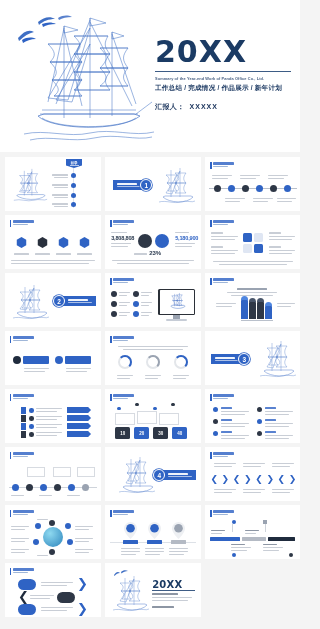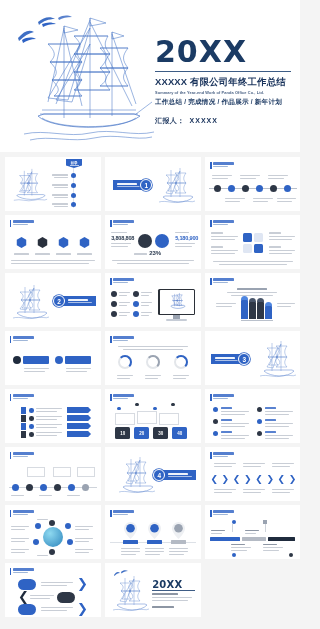--- a/index.html
+++ b/index.html
@@ -157,21 +157,20 @@
         <path d="M124 100 L140 88"></path>
 
         <path d="M12 120 C34 115 56 124 78 119 C100 114 122 123 142 118"></path>
         <path d="M18 126 C38 121 60 129 82 124 C104 119 124 127 140 123"></path>
       </g>
     </svg>
 
     <div class="cover-text">
       <div class="cv-year">20XX</div>
       <div class="cv-rule"></div>
-      <div class="cv-title">XXXXX 有限公司年终工作总结</div>
       <div class="cv-sub">Summary of the Year-end Work of Panda Office Co., Ltd.</div>
       <div class="cv-tags">工作总结 / 完成情况 / 作品展示 / 新年计划</div>
       <div class="cv-presenter">
         <span>汇报人：</span><b>XXXXX</b>
       </div>
     </div>
   </div>
 
   <div class="grid">
 

